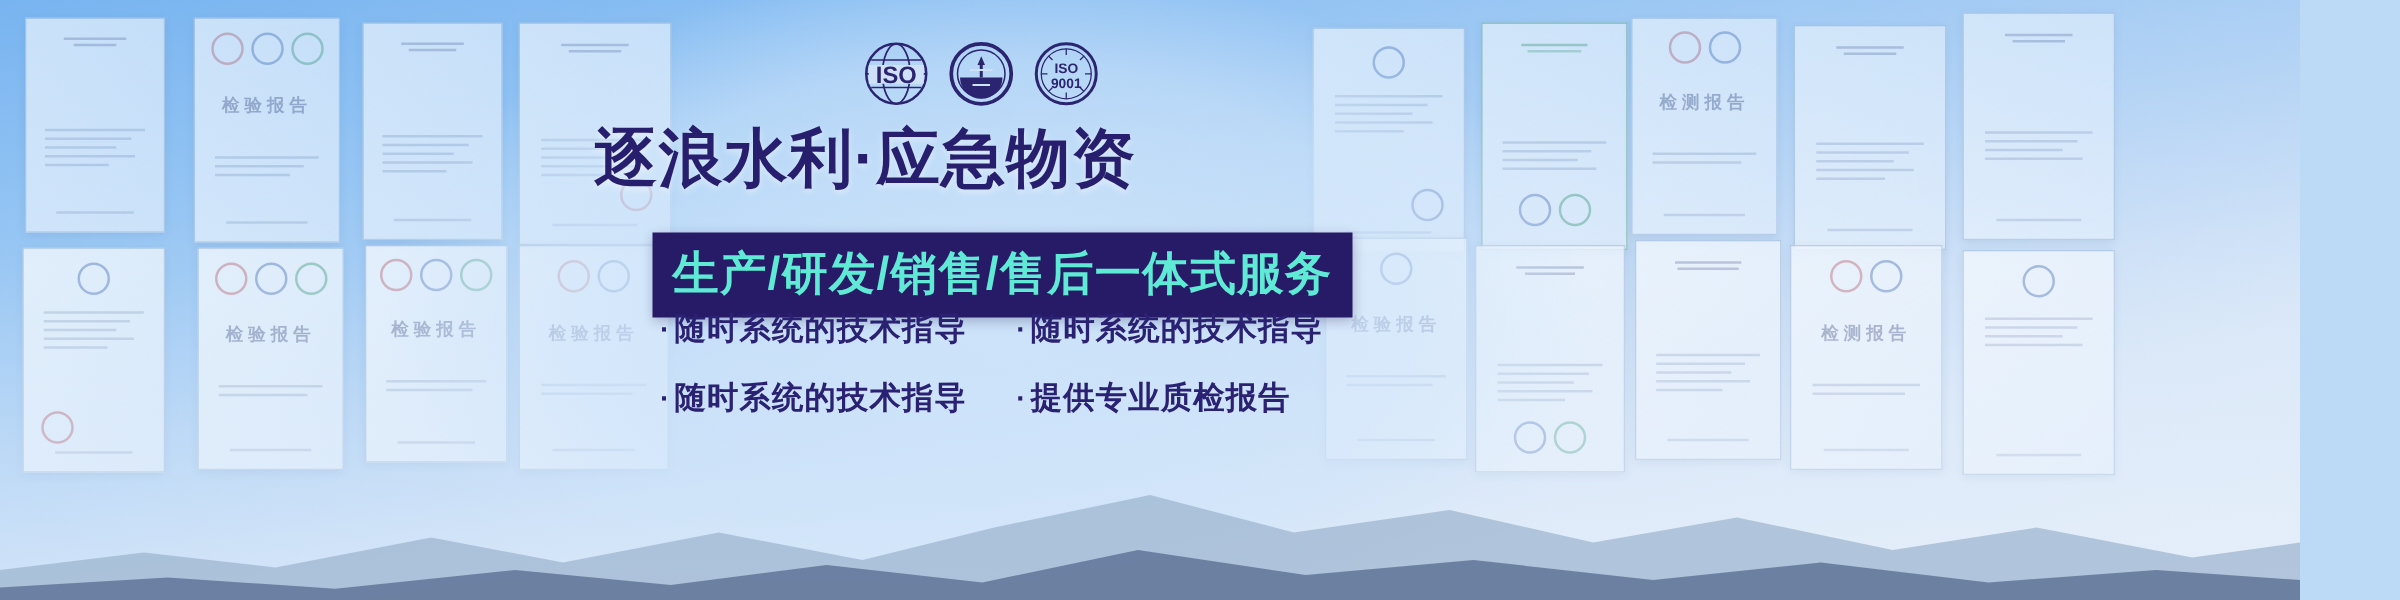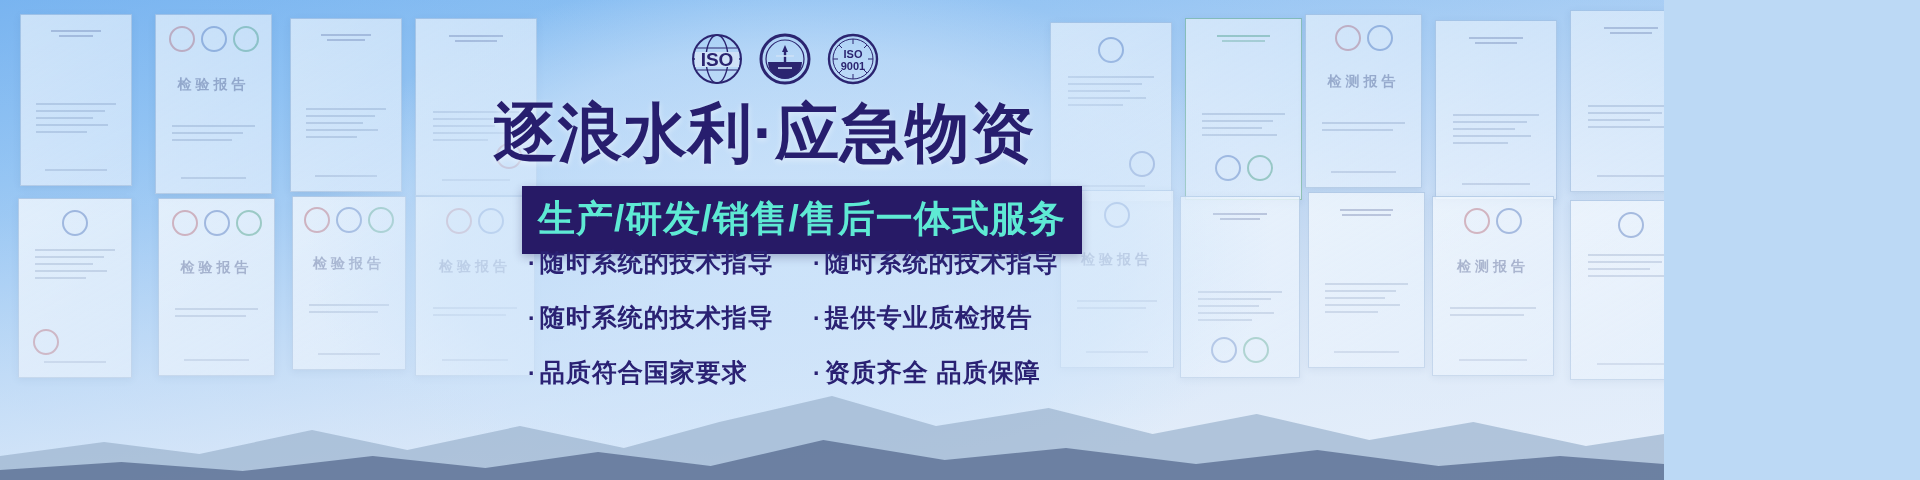--- a/index.html
+++ b/index.html
@@ -2,21 +2,21 @@
 <html><head>
 <meta charset="utf-8">
 <style>
   html,body{margin:0;padding:0;}
   body{
     width:1920px;height:480px;overflow:hidden;
     font-family:"Liberation Sans","DejaVu Sans",sans-serif;
     background:#bcd9f5;
   }
   #banner{
-    position:relative;width:1664px;height:480px;overflow:hidden;
+    position:relative;width:1840px;height:480px;overflow:hidden;
     background:linear-gradient(165deg,#79b4f0 0%,#8fc2f3 18%,#b2d3f5 42%,#cfe1f7 62%,#e2ecf9 78%,#eaf1fb 100%);
   }
   
   .cert-wall{position:absolute;inset:0;}
   .cert{
     position:absolute;
     background:linear-gradient(150deg,rgba(255,255,255,.82),rgba(241,247,255,.68));
     border:1px solid rgba(120,155,200,.45);
     box-shadow:0 2px 7px rgba(40,70,120,.12);
     overflow:hidden;
@@ -63,22 +63,22 @@
   .mountains svg{display:block;width:100%;height:150px;}
   
   .badges{
     position:absolute;top:28px;left:690px;width:190px;height:62px;
     display:flex;align-items:center;justify-content:space-between;
   }
   .badge{position:relative;width:54px;height:54px;color:#2b2470;}
   .badge svg{display:block;width:54px;height:54px;}
   
   .headline{
-    position:absolute;left:493px;top:100px;width:580px;
-    color:#271e6e;font-weight:bold;font-size:64px;line-height:1.05;
+    position:absolute;left:475px;top:100px;width:580px;
+    color:#271e6e;font-weight:bold;font-size:51px;line-height:1.05;
     letter-spacing:1px;white-space:nowrap;
     text-shadow:0 2px 6px rgba(255,255,255,.45);
   }
   .ribbon{
     position:absolute;left:522px;top:186px;
     background:#271a66;color:#5eead4;
     font-size:37px;font-weight:bold;letter-spacing:1px;
     padding:8px 16px 10px 16px;white-space:nowrap;
     box-shadow:0 3px 9px rgba(30,25,80,.28);
   }
@@ -433,24 +433,16 @@
 
     <div class="brow">
       <div class="bcell c1">
         <span class="dot">·</span><span>随时系统的技术指导</span>
       </div>
       <div class="bcell">
         <span class="dot">·</span><span>提供专业质检报告</span>
       </div>
     </div>
 
-    <div class="brow">
-      <div class="bcell c1">
-        <span class="dot">·</span><span>品质符合国家要求</span>
-      </div>
-      <div class="bcell">
-        <span class="dot">·</span><span>资质齐全 品质保障</span>
-      </div>
-    </div>
 
   </div>
 
 </div>
 
 </body></html>

